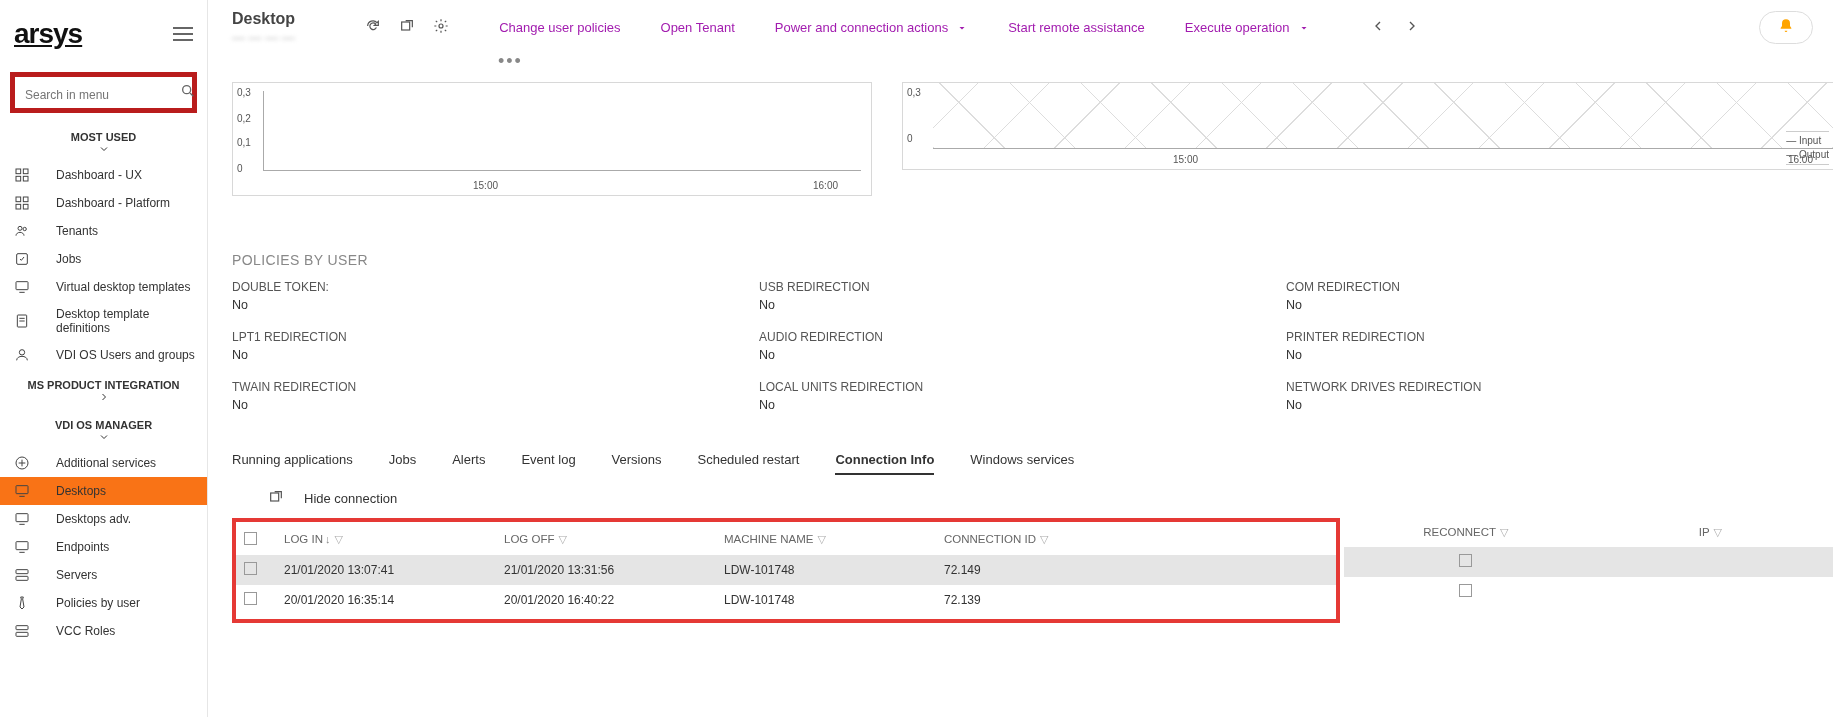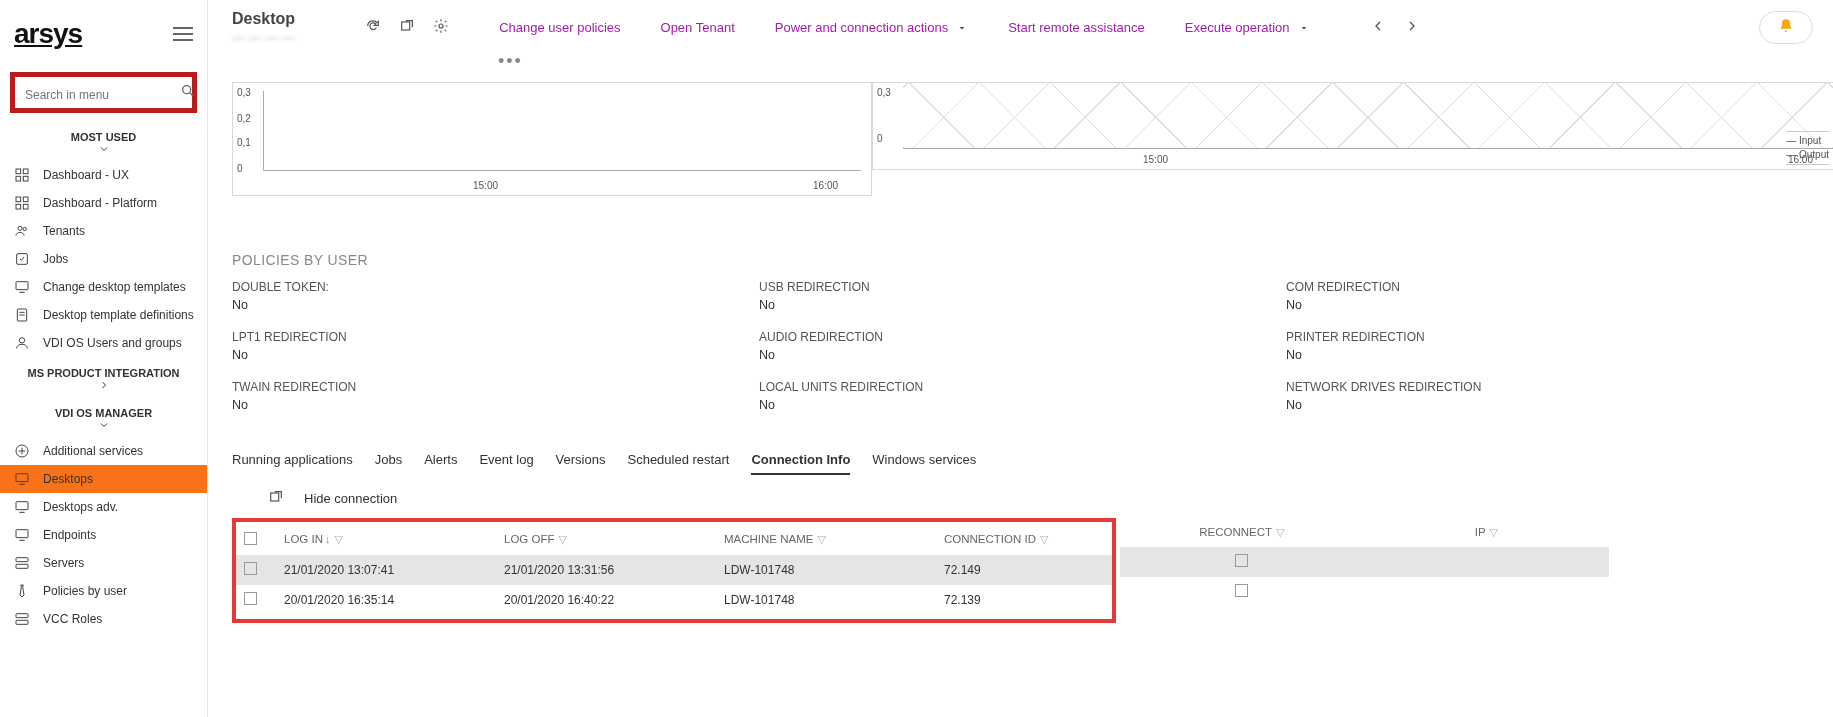--- a/index.html
+++ b/index.html
@@ -11,21 +11,21 @@
   .sb-top { display: flex; align-items: center; justify-content: space-between; padding: 18px 14px 14px 14px; }
   .logo { font-size: 28px; font-weight: 900; letter-spacing: -1px; color: #111; text-decoration: underline; }
   .hamburger { width: 20px; height: 14px; display: flex; flex-direction: column; justify-content: space-between; cursor: pointer; }
   .hamburger span { height: 2px; background: #666; }
   .search-wrap { padding: 8px 10px; }
   .search-box { border: 5px solid #b91c1c; display: flex; align-items: flex-end; padding: 6px 10px; }
   .search-box input { border: none; outline: none; flex: 1; font-size: 12px; color: #888; }
   .search-box .sicon { color: #666; }
   .sb-section { padding: 10px 12px 6px 12px; font-size: 11px; font-weight: 700; color: #333; display:flex; align-items:center; justify-content:space-between; cursor:pointer;flex-direction:column;}
   .sb-items { list-style: none; }
-  .sb-items li { display: flex; align-items: center; gap: 13px; padding: 6px 12px 6px 14px; font-size: 12px; color: #333; cursor: pointer; }
+  .sb-items li { display: flex; align-items: center; gap: 26px; padding: 6px 12px 6px 14px; font-size: 12px; color: #333; cursor: pointer; }
   .sb-items li.active { background: #f97316; }
   .sb-items li .ic { width: 16px; height: 16px; display:inline-flex; align-items:center; justify-content:center; color:#444; }
   
   
   .main { flex: 1; display: flex; flex-direction: column; overflow:hidden; }
   .topbar { display: flex; align-items: center; padding: 10px 20px 4px 24px; gap: 30px; }
   .tb-title { display:flex; flex-direction:column; gap:2px; margin-right: 40px; }
   .tb-title .t1 { font-size: 16px; font-weight: 600; color:#444; }
   .tb-title .t2 { font-size: 13px; color:#aaa; filter: blur(2px); }
   .tb-icons { display:flex; gap:18px; align-items:center; margin-right:20px; }
@@ -34,46 +34,46 @@
   .tb-act { cursor:pointer; display:flex; align-items:center; gap:8px; }
   .tb-navicons { display:flex; gap:18px; align-items:center; margin-left:30px; }
   .bell-wrap { margin-left:auto; }
   .bell { border:1px solid #ddd; border-radius:18px; padding:6px 18px; color:#ffa500; cursor:pointer; }
   .topbar2 { padding: 2px 24px 10px 24px; }
   .dots { color:#888; font-size:18px; letter-spacing:2px; cursor:pointer; margin-left: 266px; }
   
   .content { flex:1; overflow-y:auto; padding: 0 0 20px 0; }
   
   
-  .charts-row { display:flex; padding: 0 0 0 24px; }
+  .charts-row { display:flex; gap:30px; padding: 0 0 0 24px; }
   .chart-box { border:1px solid #d8d8d8; background:#fff; position:relative; }
   .chart-box.c1 { width:640px; height:114px; }
   .chart-box.c2 { flex:1; height:88px; margin-right:0; border-right:none;}
   .chart-inner { position:absolute; inset:8px 10px 24px 30px; border-left:1px solid #aaa; border-bottom:1px solid #aaa; }
   .axis-y { position:absolute; left:4px; font-size:10px; color:#555; }
   .axis-x { position:absolute; bottom:4px; font-size:10px; color:#555; }
   .chart-box.c2 .pattern { position:absolute; inset:0 0 20px 30px; background: repeating-linear-gradient(45deg, #ddd 0 1px, transparent 1px 50px), repeating-linear-gradient(-45deg, #ddd 0 1px, transparent 1px 50px); border-bottom:1px solid #aaa;}
   .legend2 { position:absolute; right:4px; top:48px; font-size:10px; color:#555; border-top:1px solid #ccc; border-bottom:1px solid #ccc; padding:2px 0; line-height:14px;}
   
   
   .section-title { padding: 56px 24px 12px 24px; font-size: 14px; color:#888; letter-spacing:0.4px; }
   .policies-grid { display:grid; grid-template-columns: repeat(3, 1fr); column-gap:40px; row-gap:18px; padding: 0 60px 0 24px; font-size:12.5px; }
   .pol-item .pl { color:#555; font-size:12px; margin-bottom:4px; }
   .pol-item .pv { color:#333; }
   
   
-  .tabs { display:flex; gap:22px; padding: 40px 24px 8px 24px; font-size:13px; }
+  .tabs { display:flex; gap:36px; padding: 40px 24px 8px 24px; font-size:13px; }
   .tab { cursor:pointer; color:#333; padding-bottom:6px; }
   .tab.active { font-weight:600; border-bottom:2px solid #333; }
   
   
   .tbl-toolbar { display:flex; align-items:center; gap:20px; padding: 6px 24px 6px 60px; font-size:13px; }
   .tbl-toolbar .ic { color:#555; cursor:pointer; }
   
-  .highlight-box { margin: 4px 0 0 24px; border:4px solid #e53935; width:884px; padding:2px 0 4px 0; display:inline-block; vertical-align:top;}
+  .highlight-box { margin: 4px 0 0 24px; border:4px solid #e53935; width:1108px; padding:2px 0 4px 0; display:inline-block; vertical-align:top;}
   .table-rest { display:inline-block; width: calc(100% - 1136px); vertical-align:top; margin-top:4px;}
   
   table.ct { width:100%; border-collapse:collapse; font-size:12px; }
   table.ct th { text-align:left; font-weight:400; color:#666; padding:8px 8px; font-size:11.5px; }
   table.ct td { padding:7px 8px; color:#333; }
   table.ct tr.r0 td { background:#e5e5e5; }
   .chk { width:13px; height:13px; border:1px solid #999; display:inline-block; }
   .fil { color:#aaa; margin-left:4px; font-size:11px; }
   .sorti { color:#888; font-size:11px; margin-left:2px;}
   
@@ -154,21 +154,21 @@
           </span>
           <span>Jobs</span>
         </li>
       <li>
           <span class="ic">
             <svg class="icon" viewBox="0 0 24 24" fill="none" stroke="currentColor" stroke-width="1.5">
               <rect x="3" y="4" width="18" height="12" rx="1"></rect>
               <line x1="8" y1="20" x2="16" y2="20"></line>
             </svg>
           </span>
-          <span>Change desktop templates</span>
+          <span>Virtual desktop templates</span>
         </li>
       <li>
           <span class="ic">
             <svg class="icon" viewBox="0 0 24 24" fill="none" stroke="currentColor" stroke-width="1.5">
               <rect x="5" y="3" width="14" height="18" rx="1"></rect>
               <line x1="8" y1="8" x2="16" y2="8"></line>
               <line x1="8" y1="12" x2="16" y2="12"></line>
             </svg>
           </span>
           <span>Desktop template definitions</span>

